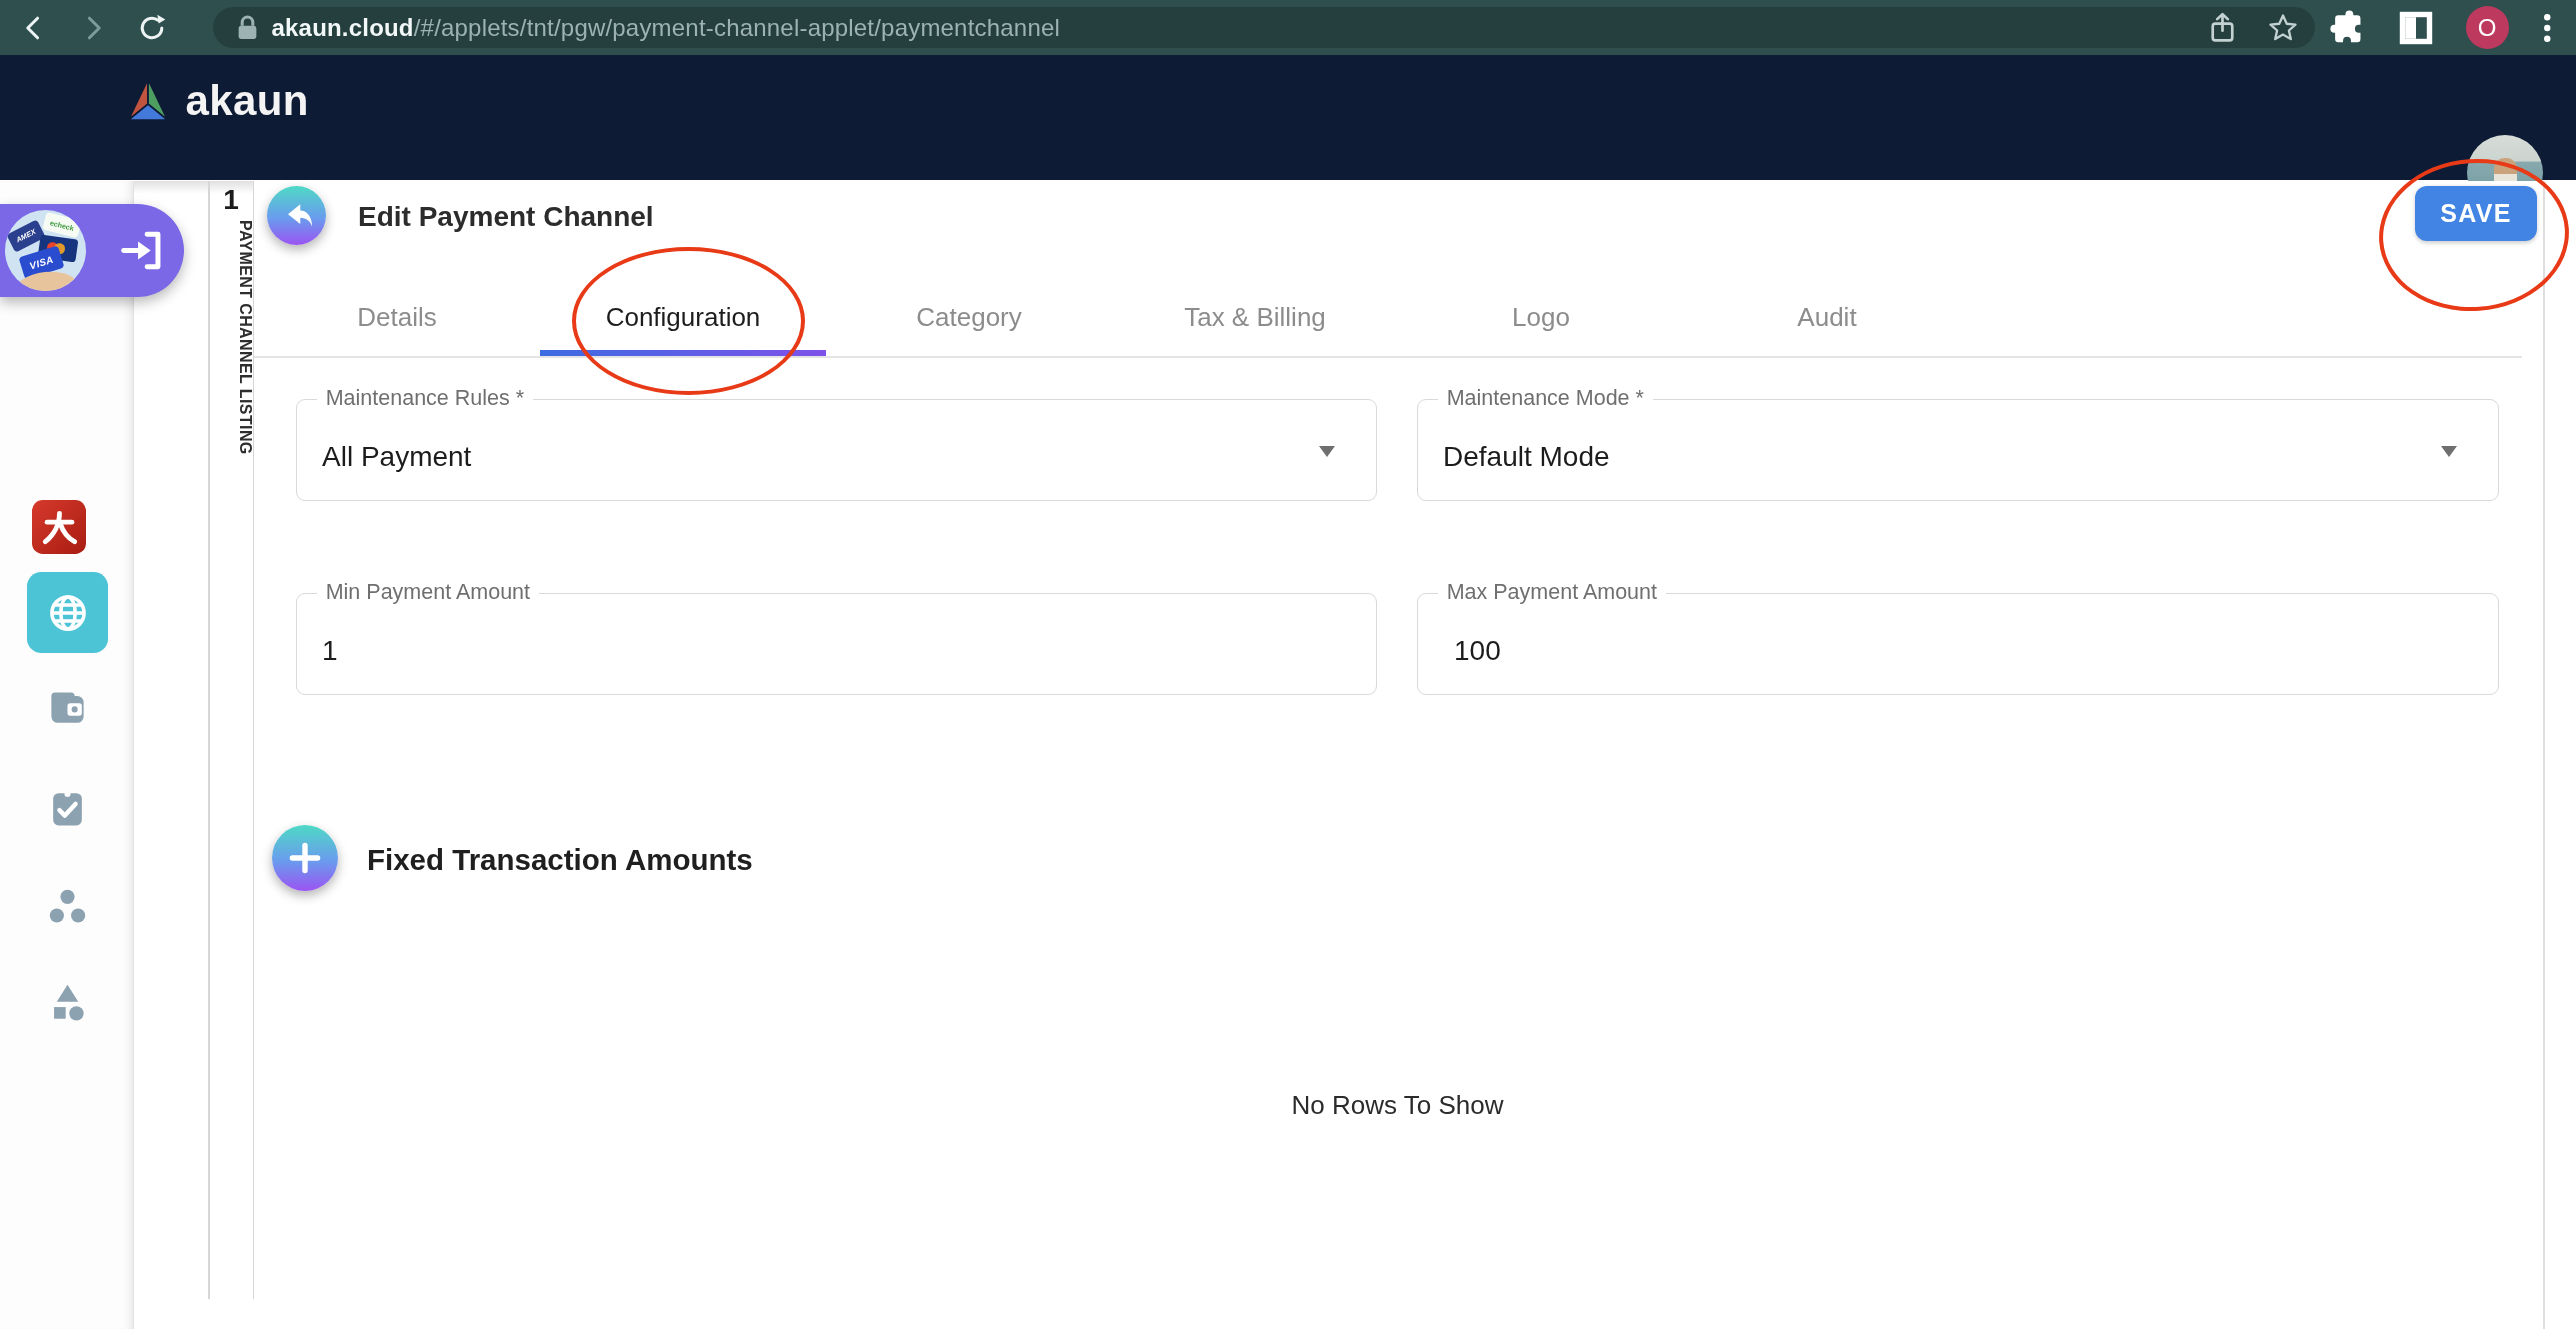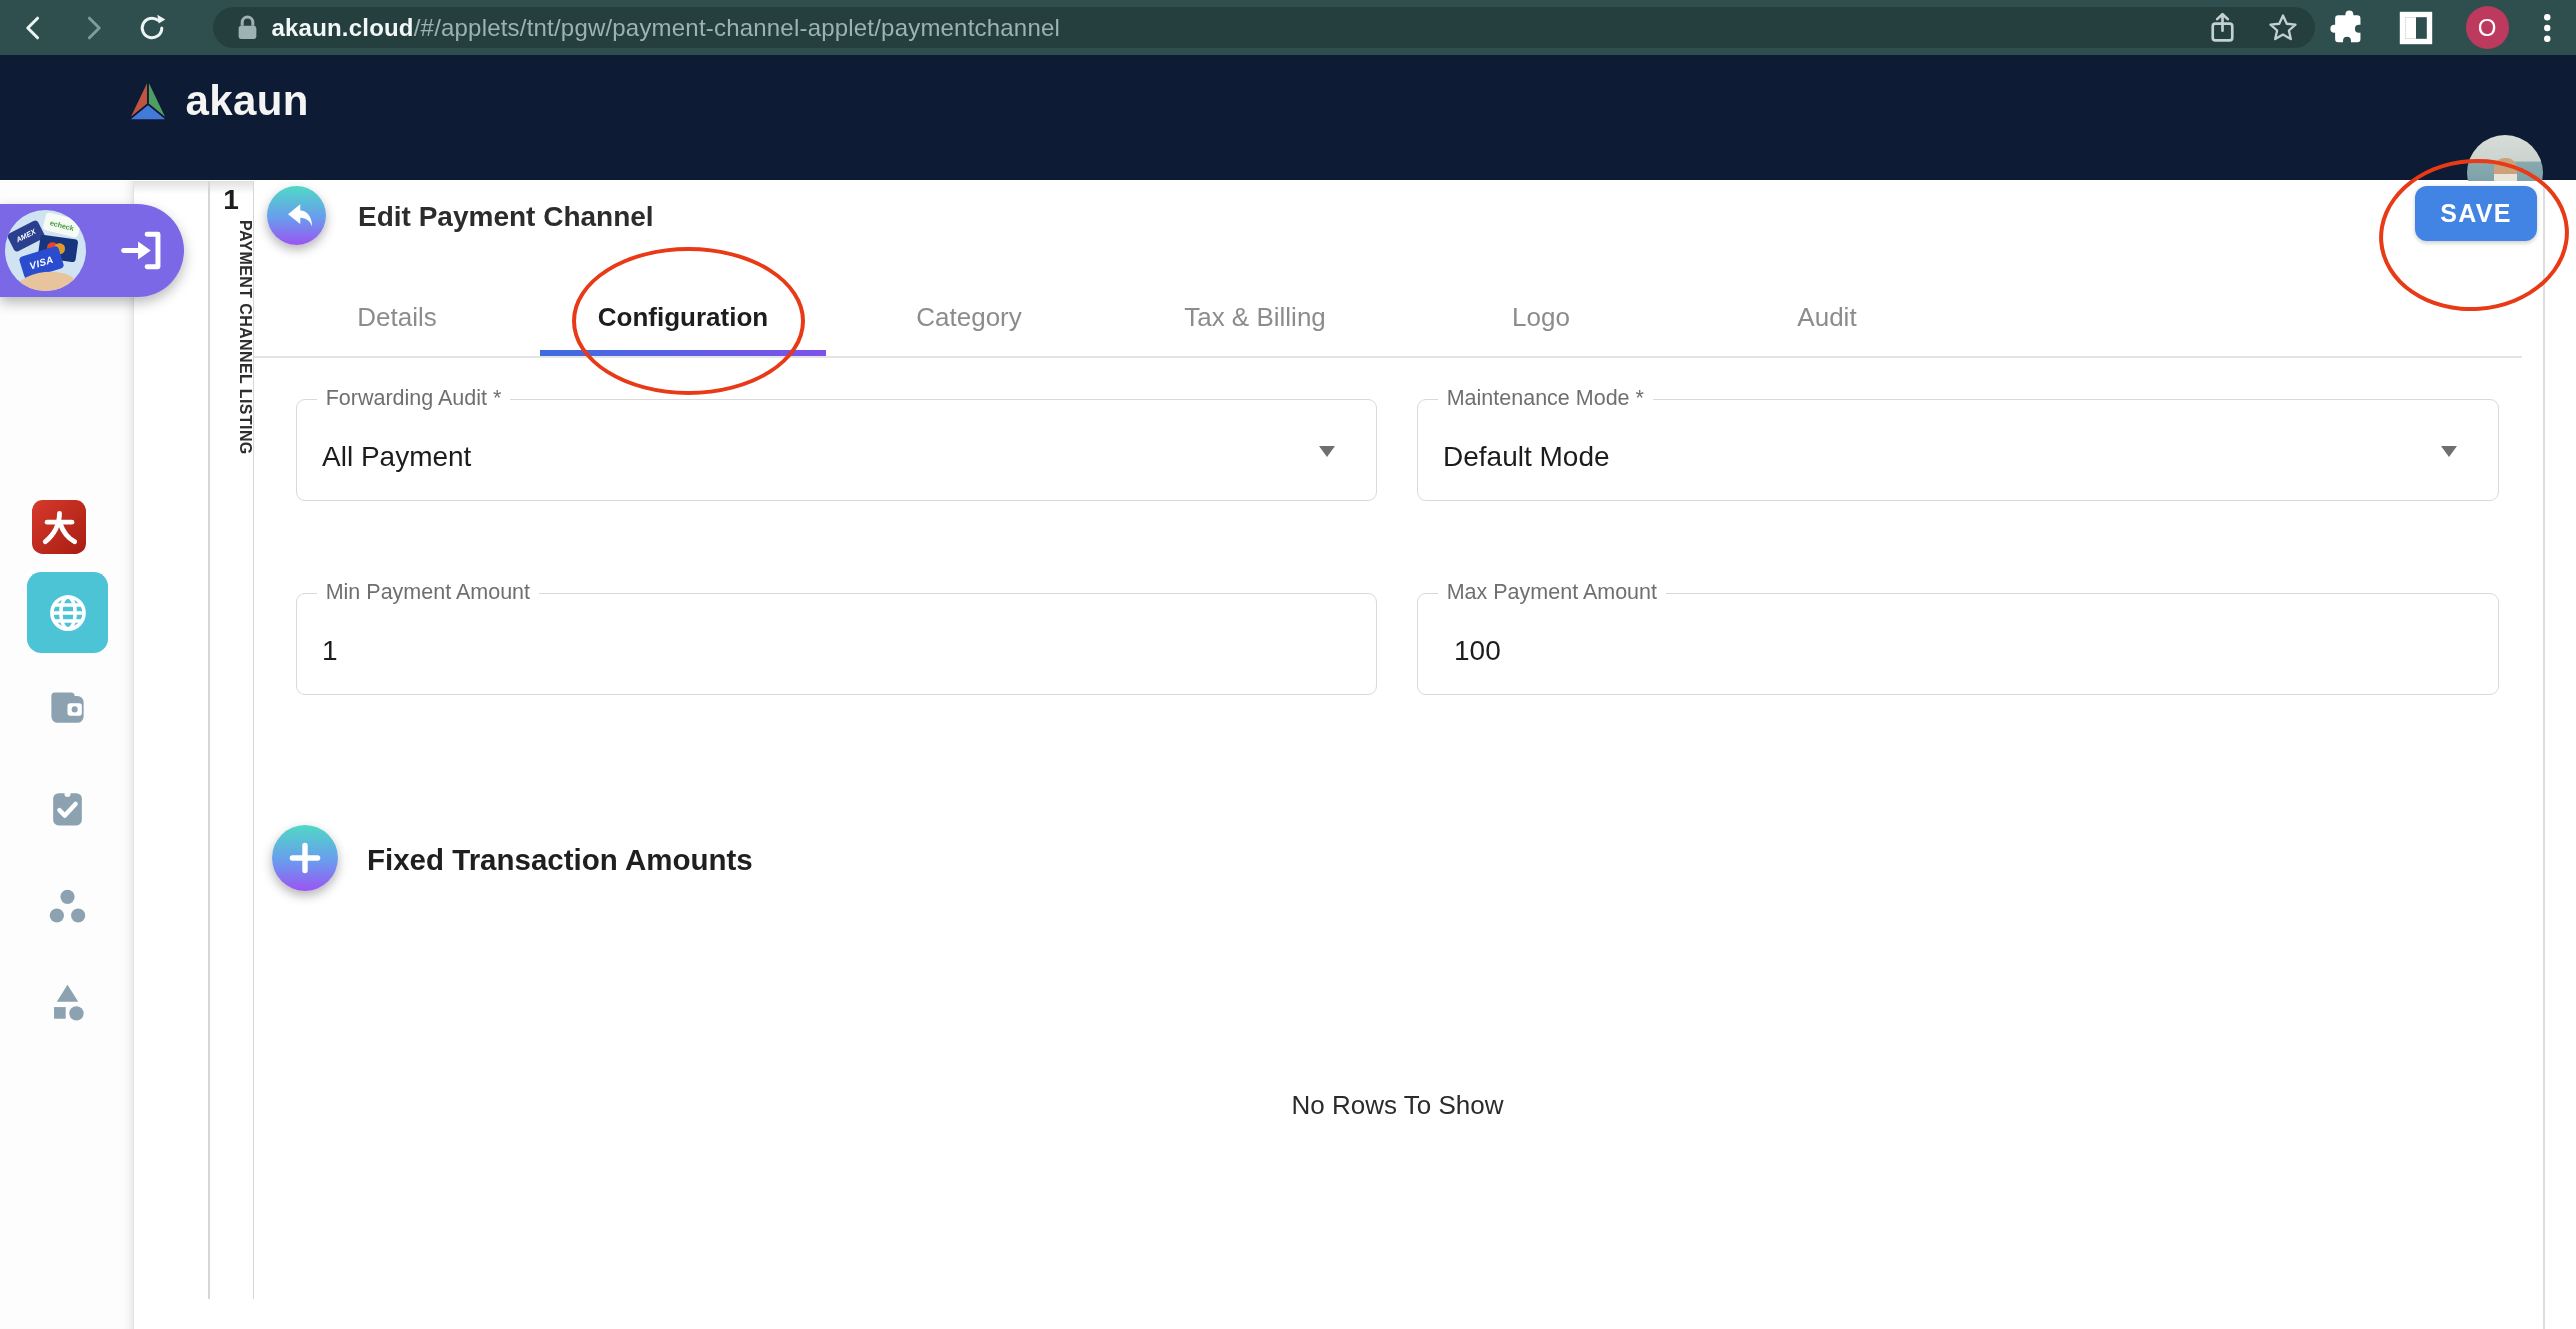--- a/index.html
+++ b/index.html
@@ -55,21 +55,21 @@
 
   
   .main { position:absolute; left:254px; top:181px; width:2322px; height:1148px; background:#fff; }
   .grad-circle { background:linear-gradient(180deg,#4fd9c6 0%,#6a9bee 55%,#9b54f2 100%); border-radius:50%; box-shadow:0 4.5px 10.7px rgba(0,0,0,.30); display:flex; align-items:center; justify-content:center; cursor:pointer; }
   .back-btn { position:absolute; left:13.4px; top:4.5px; width:59px; height:59px; }
   .page-title { position:absolute; left:104px; top:19.7px; font-size:28px; font-weight:700; color:#2c2c2c; }
   .save-btn { position:absolute; left:2161px; top:5.4px; width:122px; height:55px; background:#4284e3; border:none; border-radius:12px; color:#fff; font-size:25px; font-weight:700; letter-spacing:1.3px; cursor:pointer; box-shadow:0 1.8px 4.5px rgba(0,0,0,.2); font-family:inherit; }
 
   .tab-row { position:absolute; left:0; top:97px; width:1717px; height:79px; display:flex; }
   .tab { width:286px; height:79px; display:flex; align-items:center; justify-content:center; font-size:26px; font-weight:500; color:#8c8c8c; cursor:pointer; }
-  .tab.active { color:#1d1d1d; font-weight:700; }
+  .tab.active { color:#1d1d1d; font-weight:400; }
   .tab-underline { position:absolute; left:286px; top:169px; width:286px; height:6.3px; background:linear-gradient(90deg,#3d6ce2,#7e52ea); }
   .tab-divider { position:absolute; left:0; top:175px; width:2268px; height:1.8px; background:#e4e4e4; }
 
   .field { position:absolute; height:102px; border:1.8px solid #d9d9d9; border-radius:9px; background:#fff; display:flex; align-items:center; padding:14.3px 25px 0 25px; cursor:text; }
   .field.select { cursor:pointer; }
   .field-label { position:absolute; top:-14.3px; left:19.7px; background:#fff; padding:0 9px; font-size:21.5px; color:#6f6f6f; white-space:nowrap; }
   .field-value { font-size:28px; color:#1c1c1c; border:none; outline:none; background:transparent; width:85%; font-family:inherit; }
   .caret-down { position:absolute; right:41px; top:50%; margin-top:-3.6px; width:0; height:0; border-style:solid; border-width:11.6px 8px 0 8px; border-color:#6f6f6f transparent transparent transparent; }
 
   .f-forward { left:42px; top:218px; width:1081px; }
@@ -289,21 +289,21 @@
       <div class="tab active">Configuration</div>
       <div class="tab">Category</div>
       <div class="tab">Tax &amp; Billing</div>
       <div class="tab">Logo</div>
       <div class="tab">Audit</div>
     </div>
     <div class="tab-underline"></div>
     <div class="tab-divider"></div>
 
     <div class="field select f-forward">
-      <span class="field-label">Forwarding Audit *</span>
+      <span class="field-label">Maintenance Rules *</span>
       <span class="field-value">All Payment</span>
       <span class="caret-down"></span>
     </div>
     <div class="field select f-maint">
       <span class="field-label">Maintenance Mode *</span>
       <span class="field-value">Default Mode</span>
       <span class="caret-down"></span>
     </div>
     <div class="field f-min">
       <span class="field-label">Min Payment Amount</span>

